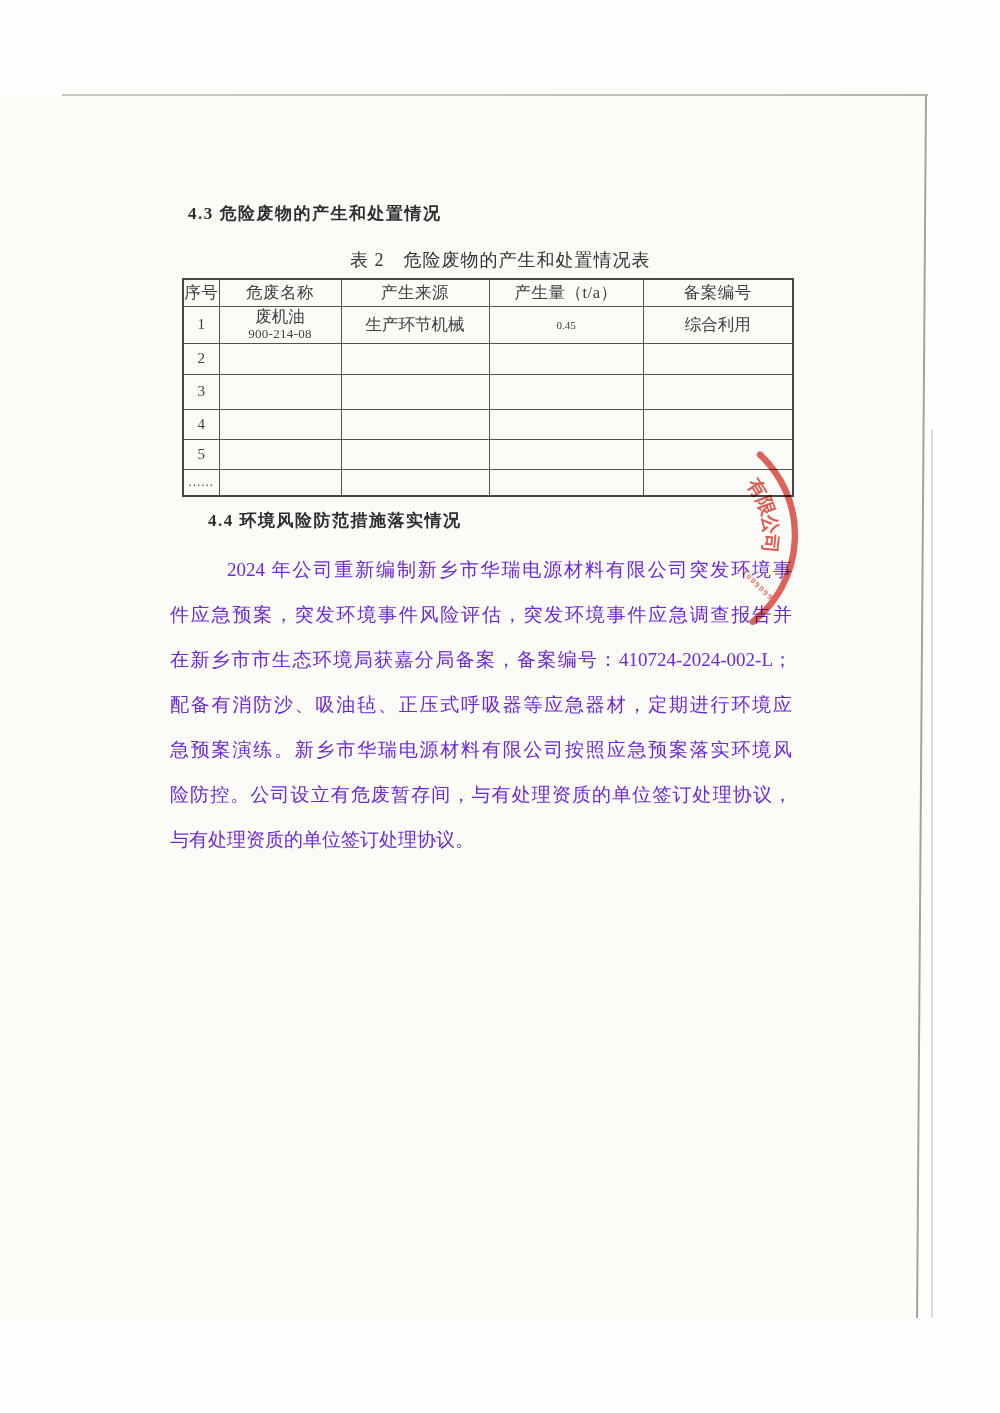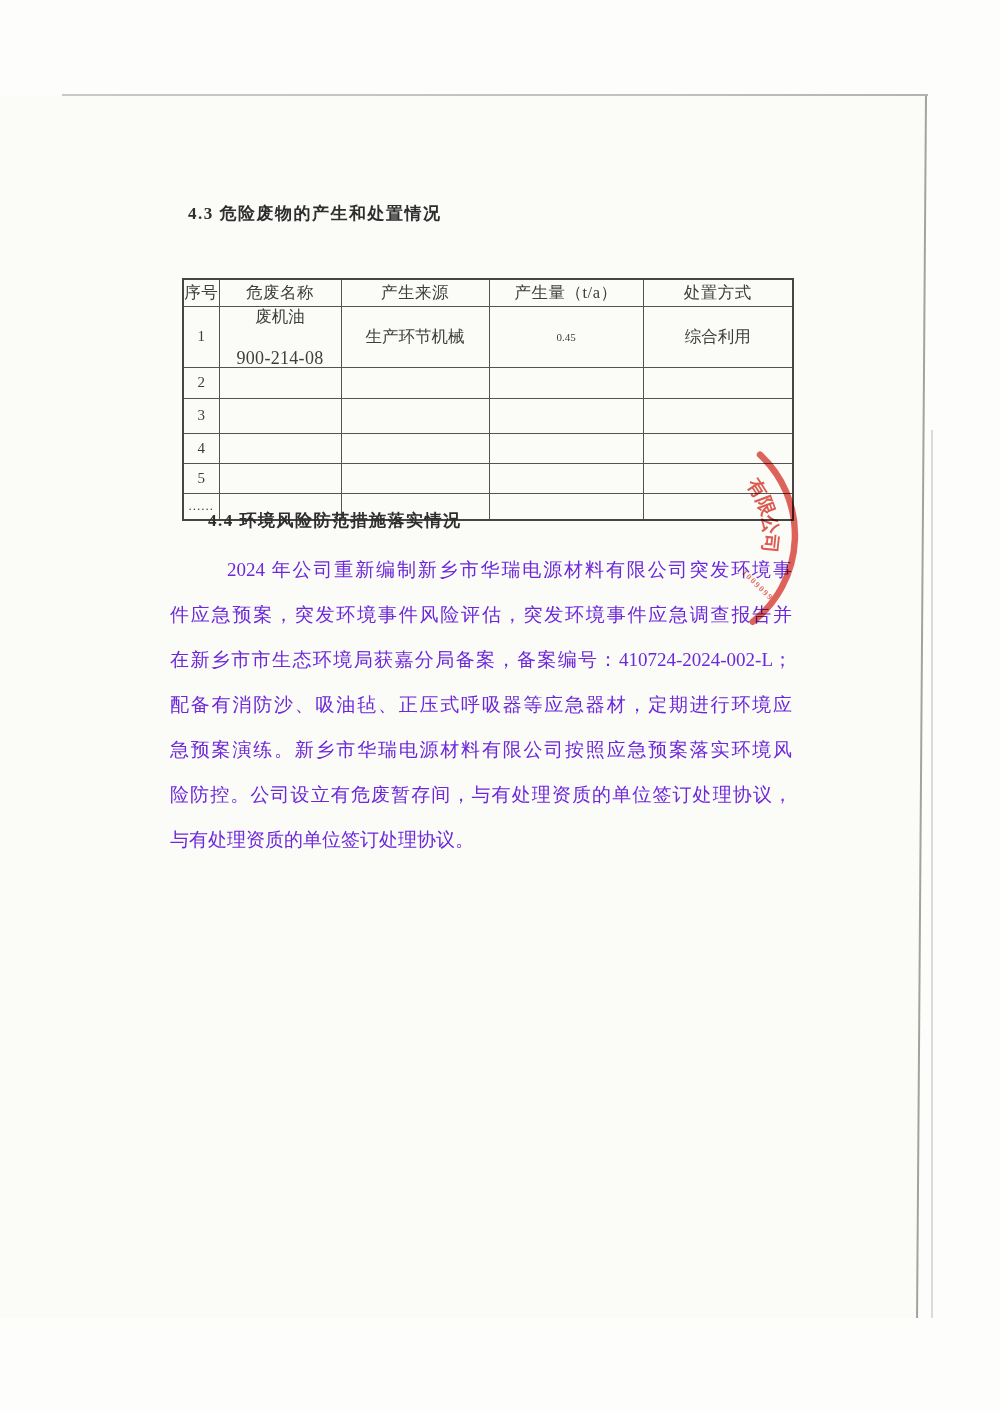--- a/index.html
+++ b/index.html
@@ -48,21 +48,21 @@
   table.waste, table.waste th, table.waste td { border:1px solid #555250; }
   table.waste { border:2px solid #474542; }
   table.waste th { font-weight:normal; letter-spacing:0.5px; }
   tr.r-head { height:27px; }
   tr.r1 { height:37px; }
   tr.r2 { height:31px; }
   tr.r3 { height:35px; }
   tr.r4 { height:30px; }
   tr.r5 { height:30px; }
   tr.r6 { height:27px; }
-  .cell-sub { font-size:18px; letter-spacing:0.3px;margin-top:25px; }
+  .cell-sub { font-size:13px; letter-spacing:0.3px; }
   .cell-num { font-size:11px; }
   .seq { font-size:15px; }
   .seq-dots { font-size:13px; letter-spacing:1px; }
   .name-lines { line-height:17px; padding-top:1px; }
   .para {
     position:absolute; left:170px; top:547px; width:622px;
     font-size:19px; color:#6d28d9;
   }
   .pline {
     height:45px; line-height:45px;
@@ -82,36 +82,37 @@
 
 <div class="canvas">
 
   <div class="paper"></div>
   <div class="top-edge"></div>
   <div class="right-edge"></div>
   <div class="right-edge-faint"></div>
 
   <div class="h-bold h43">4.3 危险废物的产生和处置情况</div>
 
+  <div class="table-caption">表 2　危险废物的产生和处置情况表</div>
 
   <table class="waste">
     <colgroup>
       <col style="width:36px">
         <col style="width:122px">
         <col style="width:148px">
         <col style="width:154px">
         <col style="width:150px">
     </colgroup>
     <thead>
       <tr class="r-head">
         <th>序号</th>
         <th>危废名称</th>
         <th>产生来源</th>
         <th>产生量（t/a）</th>
-        <th>处置方式</th>
+        <th>备案编号</th>
       </tr>
     </thead>
     <tbody>
       <tr class="r1">
         <td class="seq">1</td>
         <td>
           <div class="name-lines">
             <div>废机油</div>
             <div class="cell-sub">900-214-08</div>
           </div>

